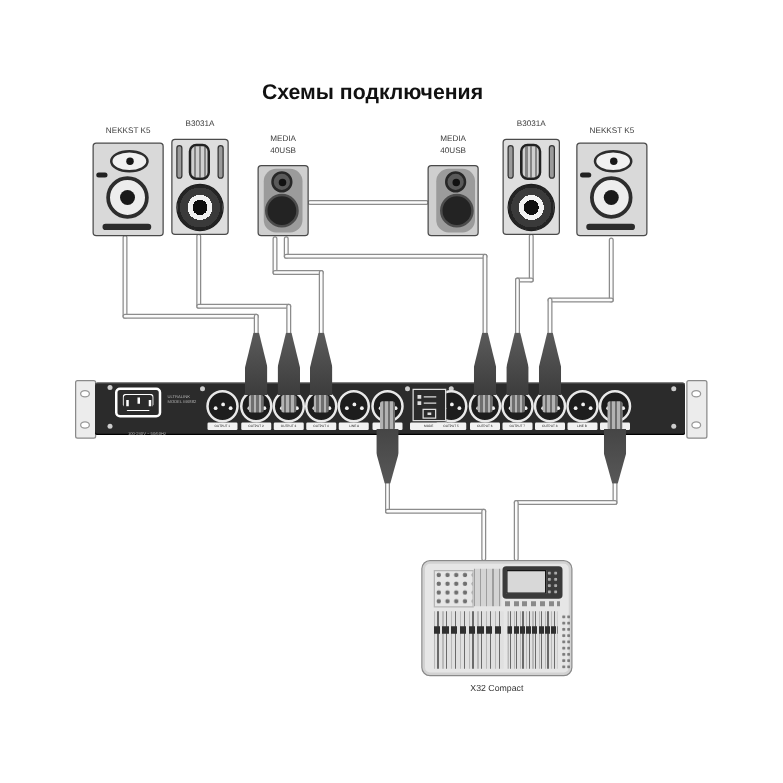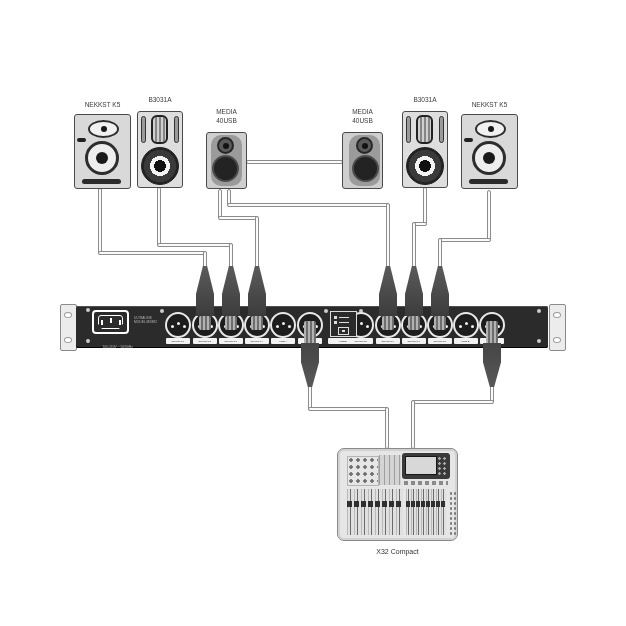--- a/index.html
+++ b/index.html
@@ -89,20 +89,21 @@
   .mx-capsR{position:absolute;left:68px;top:52px;width:40px;height:6px;
             background:repeating-linear-gradient(90deg,#2f2f2f 0 4px,transparent 4px 5px);}
   .mx-rightcol{position:absolute;left:111px;top:42px;width:7px;height:44px;
                background-image:radial-gradient(circle at 2px 2.5px,#7a7a7a 1px,transparent 1.5px);background-size:4px 5px;}
 </style>
 </head>
 <body>
 
 <div id="canvas">
 
+  <div class="abs title">Схемы подключения</div>
 
   <div class="abs spk-label" style="left:74px;top:100px;width:57px;">NEKKST K5</div>
   <div class="abs spk-label" style="left:137px;top:95px;width:46px;">B3031A</div>
   <div class="abs spk-label" style="left:206px;top:107px;width:41px;">
     <div>MEDIA</div>
       <div>40USB</div>
   </div>
   <div class="abs spk-label" style="left:342px;top:107px;width:41px;">
     <div>MEDIA</div>
       <div>40USB</div>

